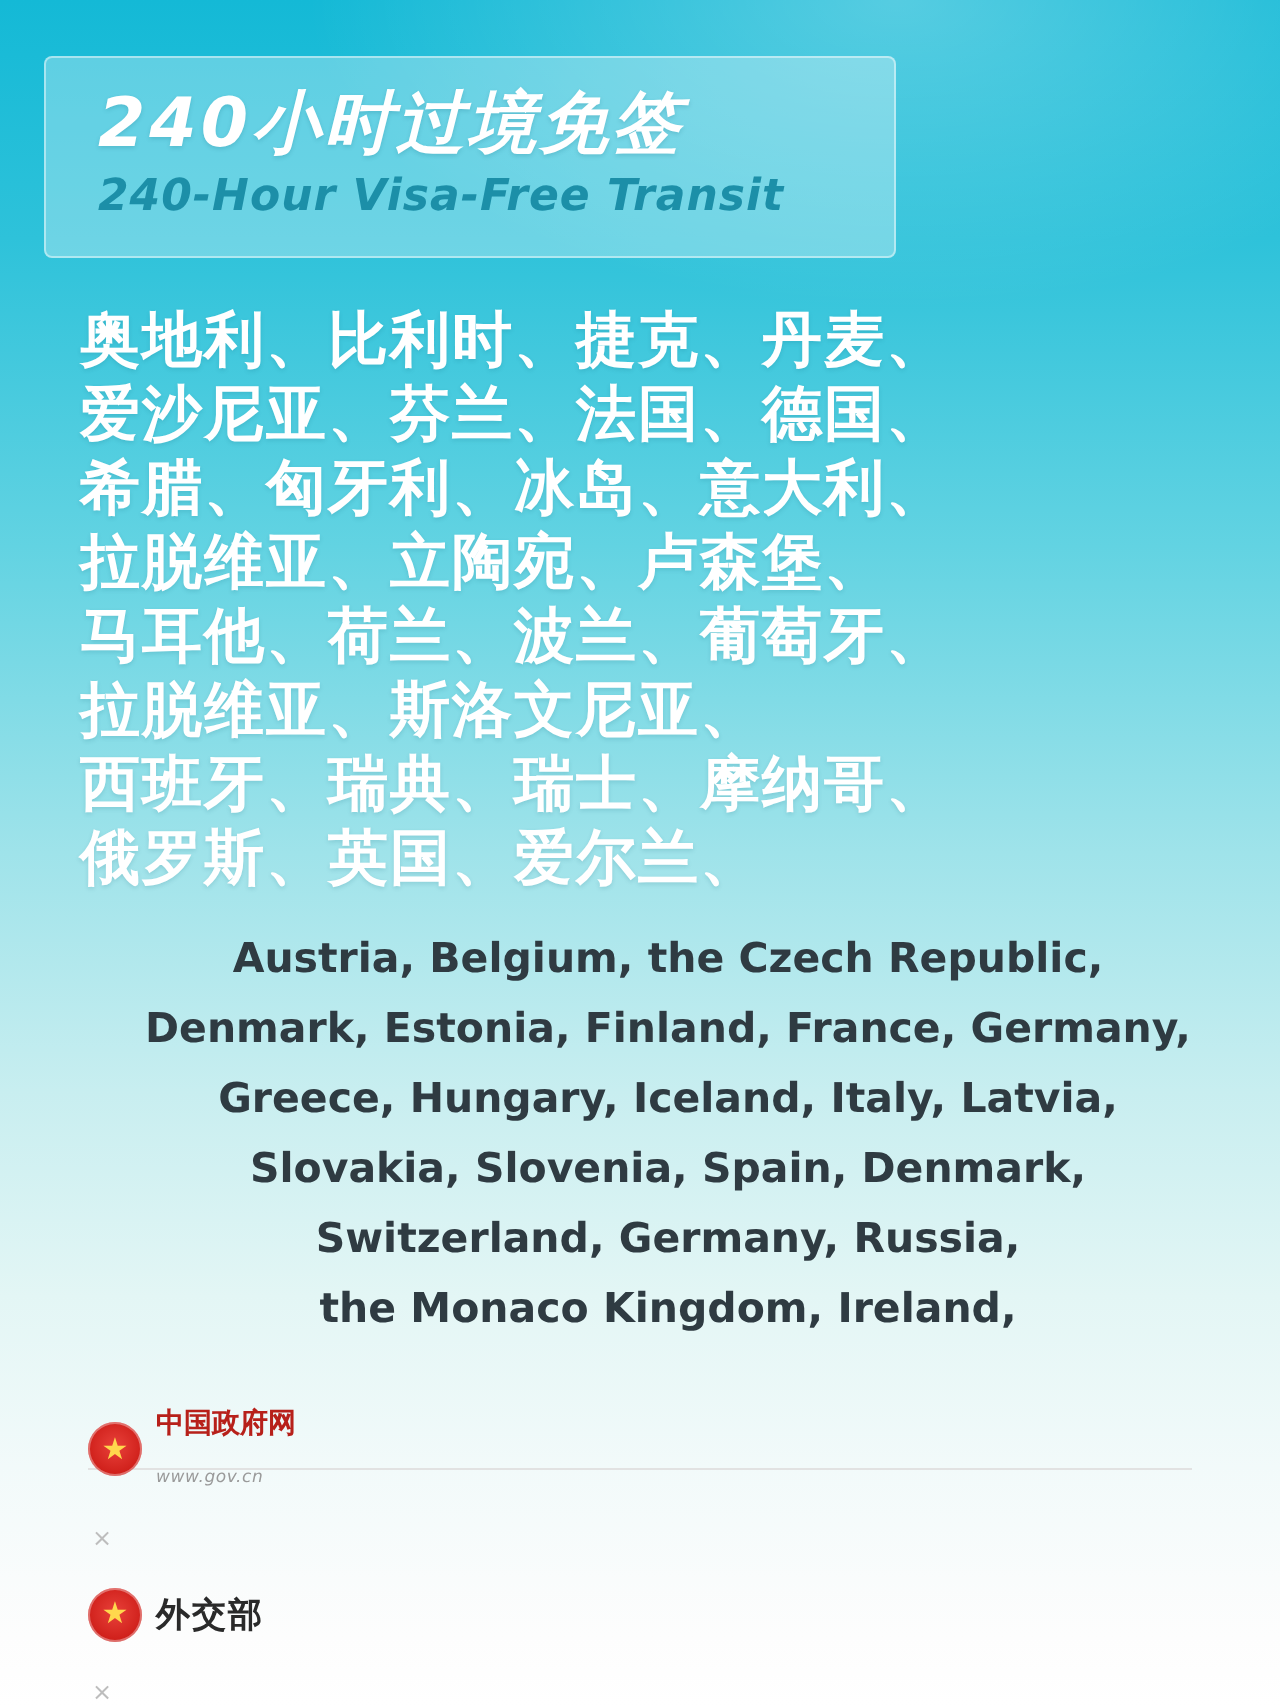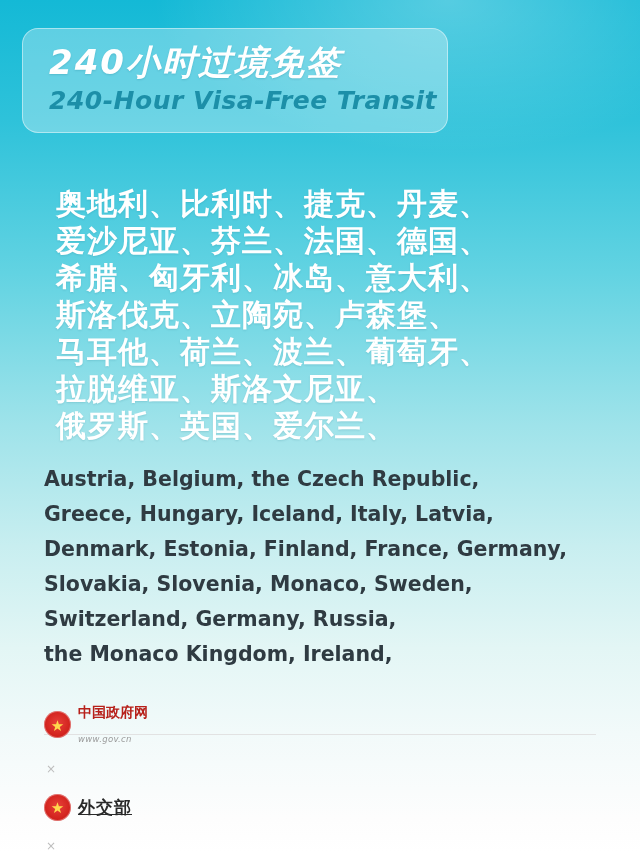--- a/index.html
+++ b/index.html
@@ -32,53 +32,52 @@
 
   
   .title-banner {
     position: absolute;
     left: 22px;
     top: 28px;
     width: 426px;
     padding: 14px 29px 16px 26px;
     box-sizing: border-box;
     background: rgba(255,255,255,0.30);
-    border-radius: 16px;
+    border-radius: 4px;
     border: 1px solid rgba(255,255,255,0.45);
   }
   .title-cn {
     font-family: "DejaVu Sans", sans-serif;
     font-size: 34px;
     font-weight: bold;
     font-style: italic;
     letter-spacing: 2px;
     color: #ffffff;
     line-height: 1.15;
     text-shadow: 0 1px 2px rgba(0,90,110,0.18);
     white-space: nowrap;
   }
   .title-en {
     margin-top: 4px;
     font-family: "DejaVu Sans", sans-serif;
-    font-size: 25px;
+    font-size: 22px;
     font-weight: bold;
     font-style: italic;
     letter-spacing: 0.5px;
     color: #1c8fa8;
     line-height: 1.2;
     white-space: nowrap;
   }
 
   
   .cn-list {
     position: absolute;
-    left: 56px;
+    left: 40px;
     top: 152px;
     width: 556px;
-    margin-top: 33px;
   }
   .cn-line {
     font-family: "DejaVu Sans", sans-serif;
     font-size: 30px;
     font-weight: bold;
     color: #ffffff;
     letter-spacing: 1px;
     line-height: 37px;
     white-space: nowrap;
     text-shadow: 0 1px 2px rgba(0,90,110,0.15);
@@ -91,20 +90,21 @@
     top: 462px;
     width: 580px;
   }
   .en-line {
     font-family: "DejaVu Sans", sans-serif;
     font-size: 20.5px;
     font-weight: bold;
     color: #2f3b42;
     line-height: 35px;
     white-space: nowrap;
+    text-align: center;
   }
 
   
   .footer {
     position: absolute;
     left: 44px;
     right: 44px;
     bottom: 44px;
     height: 60px;
     border-top: 1px solid #e2e2e2;
@@ -165,21 +165,20 @@
     color: #9a9a9a;
     letter-spacing: 0.3px;
     white-space: nowrap;
     margin-top: 15px;
     font-style: italic;
   }
   .logo-main.dark {
     color: #2a2a2a;
     font-size: 17px;
     letter-spacing: 1px;
-    text-decoration: underline;
   }
   .logo-main.plain {
     color: #333333;
     font-weight: bold;
     font-size: 14px;
   }
   .sep {
     font-family: "DejaVu Sans", sans-serif;
     font-size: 12px;
     color: #bdbdbd;
@@ -193,31 +192,32 @@
 
   <div class="title-banner">
     <div class="title-cn">240小时过境免签</div>
     <div class="title-en">240-Hour Visa-Free Transit</div>
   </div>
 
   <div class="cn-list">
     <div class="cn-line">奥地利、比利时、捷克、丹麦、</div>
     <div class="cn-line">爱沙尼亚、芬兰、法国、德国、</div>
     <div class="cn-line">希腊、匈牙利、冰岛、意大利、</div>
-    <div class="cn-line">斯洛伐克、立陶宛、卢森堡、</div>
+    <div class="cn-line">拉脱维亚、立陶宛、卢森堡、</div>
     <div class="cn-line">马耳他、荷兰、波兰、葡萄牙、</div>
     <div class="cn-line">拉脱维亚、斯洛文尼亚、</div>
+    <div class="cn-line">西班牙、瑞典、瑞士、摩纳哥、</div>
     <div class="cn-line">俄罗斯、英国、爱尔兰、</div>
   </div>
 
   <div class="en-list">
     <div class="en-line">Austria, Belgium, the Czech Republic,</div>
+    <div class="en-line">Denmark, Estonia, Finland, France, Germany,</div>
     <div class="en-line">Greece, Hungary, Iceland, Italy, Latvia,</div>
-    <div class="en-line">Denmark, Estonia, Finland, France, Germany,</div>
-    <div class="en-line">Slovakia, Slovenia, Monaco, Sweden,</div>
+    <div class="en-line">Slovakia, Slovenia, Spain, Denmark,</div>
     <div class="en-line">Switzerland, Germany, Russia,</div>
     <div class="en-line">the Monaco Kingdom, Ireland,</div>
   </div>
 
   <div class="footer">
 
     <div class="logo-group">
       <div class="emblem"></div>
       <div class="logo-text">
         <div class="logo-main">中国政府网</div>

